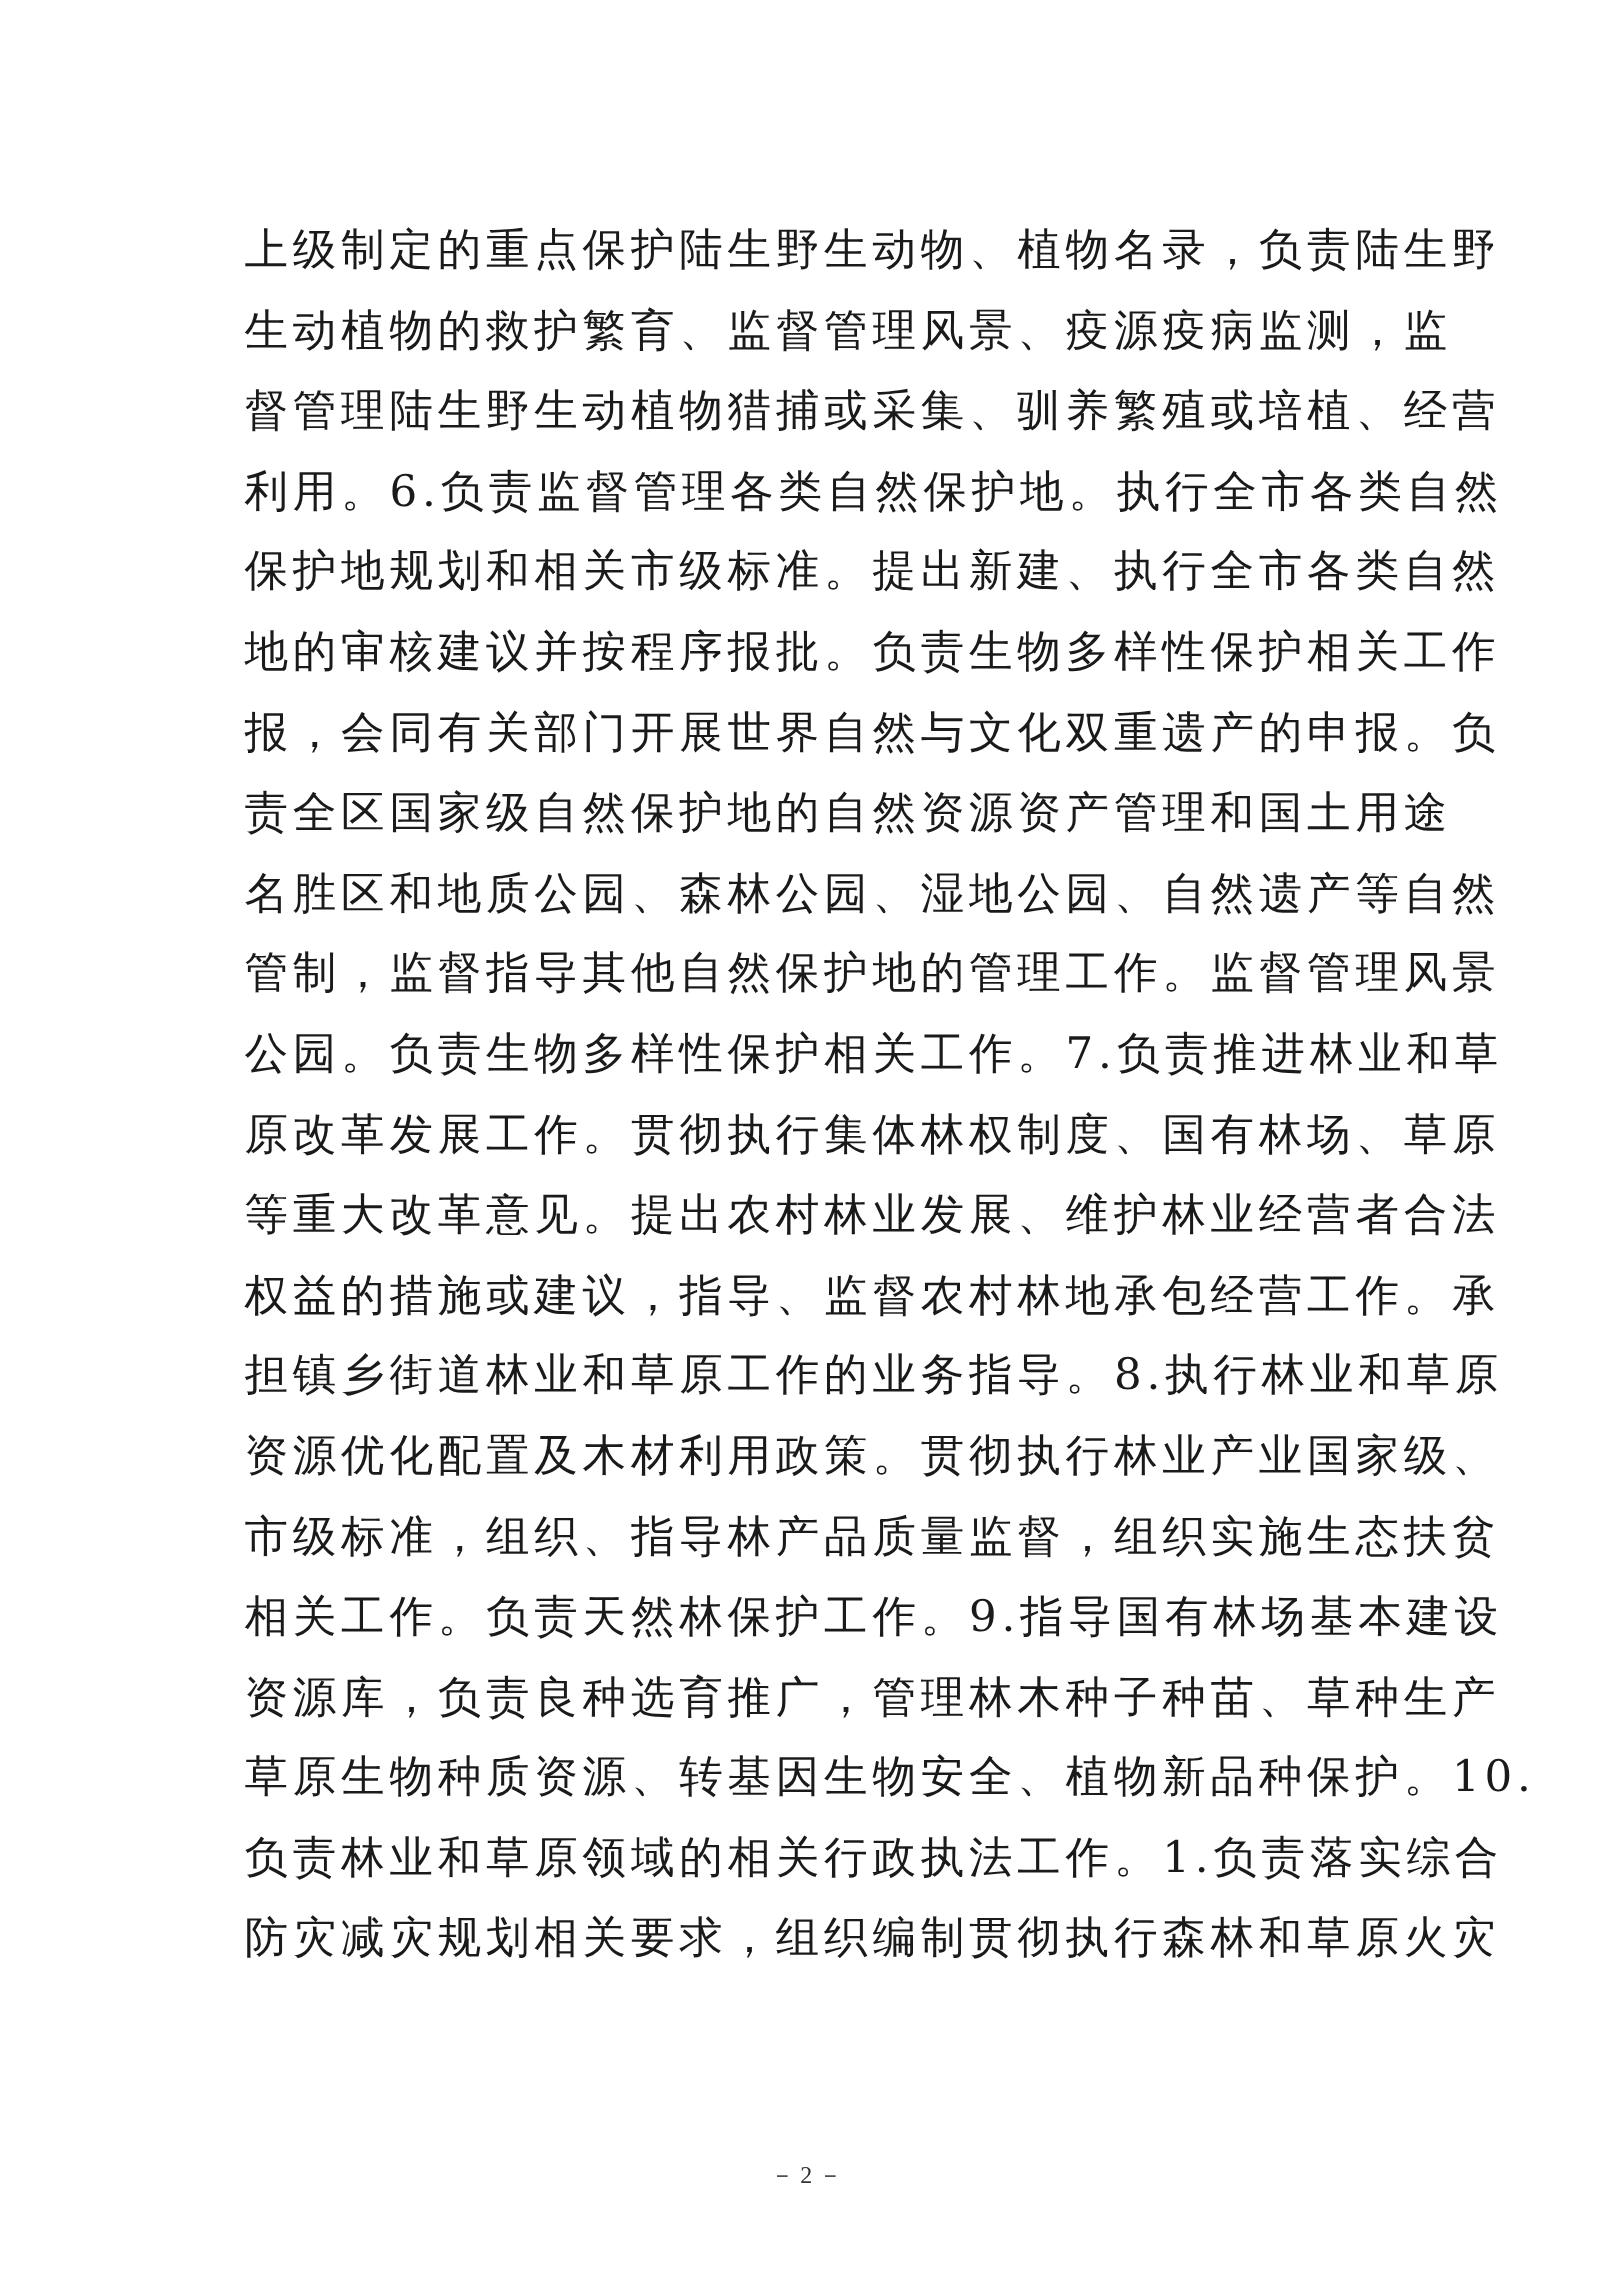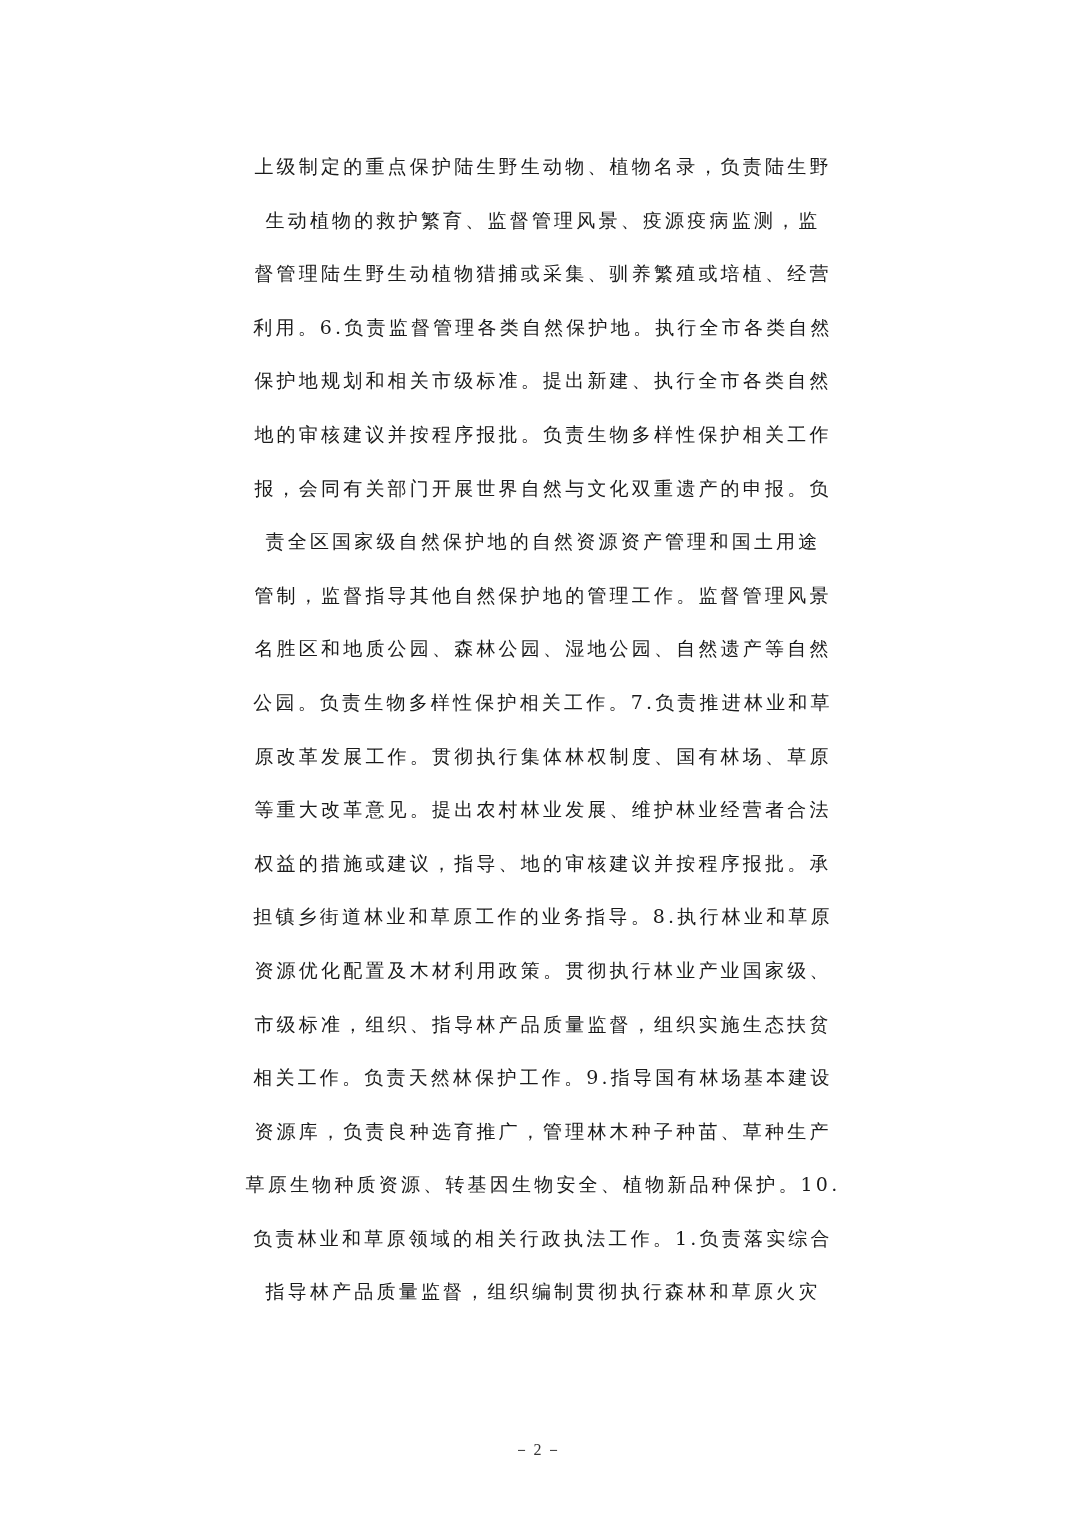--- a/index.html
+++ b/index.html
@@ -24,21 +24,21 @@
     }
     .body-text {
       position: absolute;
       left: 163px;
       top: 140px;
       width: 760px;
     }
     .line {
       height: 53.6px;
       line-height: 53.6px;
-      font-size: 19px;
+      font-size: 29px;
       letter-spacing: 3.2px;
       white-space: nowrap;
       overflow: visible;
       text-align: center;
     }
     .page-number {
       position: absolute;
       left: 0;
       width: 1075px;
       top: 1440px;
@@ -54,29 +54,29 @@
 <div class="page">
   <div class="body-text">
     <div class="line">上级制定的重点保护陆生野生动物、植物名录，负责陆生野</div>
     <div class="line">生动植物的救护繁育、监督管理风景、疫源疫病监测，监</div>
     <div class="line">督管理陆生野生动植物猎捕或采集、驯养繁殖或培植、经营</div>
     <div class="line">利用。6.负责监督管理各类自然保护地。执行全市各类自然</div>
     <div class="line">保护地规划和相关市级标准。提出新建、执行全市各类自然</div>
     <div class="line">地的审核建议并按程序报批。负责生物多样性保护相关工作</div>
     <div class="line">报，会同有关部门开展世界自然与文化双重遗产的申报。负</div>
     <div class="line">责全区国家级自然保护地的自然资源资产管理和国土用途</div>
+    <div class="line">名胜区和地质公园、森林公园、湿地公园、自然遗产等自然</div>
     <div class="line">管制，监督指导其他自然保护地的管理工作。监督管理风景</div>
-    <div class="line">名胜区和地质公园、森林公园、湿地公园、自然遗产等自然</div>
     <div class="line">公园。负责生物多样性保护相关工作。7.负责推进林业和草</div>
     <div class="line">原改革发展工作。贯彻执行集体林权制度、国有林场、草原</div>
     <div class="line">等重大改革意见。提出农村林业发展、维护林业经营者合法</div>
-    <div class="line">权益的措施或建议，指导、地的审核建议并按程序报批。承</div>
+    <div class="line">权益的措施或建议，指导、监督农村林地承包经营工作。承</div>
     <div class="line">担镇乡街道林业和草原工作的业务指导。8.执行林业和草原</div>
     <div class="line">资源优化配置及木材利用政策。贯彻执行林业产业国家级、</div>
     <div class="line">市级标准，组织、指导林产品质量监督，组织实施生态扶贫</div>
     <div class="line">相关工作。负责天然林保护工作。9.指导国有林场基本建设</div>
     <div class="line">资源库，负责良种选育推广，管理林木种子种苗、草种生产</div>
     <div class="line">草原生物种质资源、转基因生物安全、植物新品种保护。10.</div>
     <div class="line">负责林业和草原领域的相关行政执法工作。1.负责落实综合</div>
-    <div class="line">指导林产品质量监督，组织编制贯彻执行森林和草原火灾</div>
+    <div class="line">防灾减灾规划相关要求，组织编制贯彻执行森林和草原火灾</div>
   </div>
   <div class="page-number">－ 2 －</div>
 </div>
 
 </body></html>

